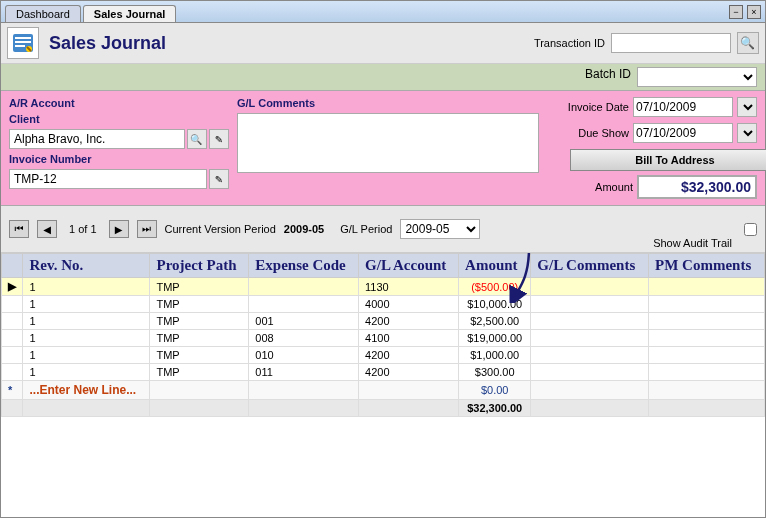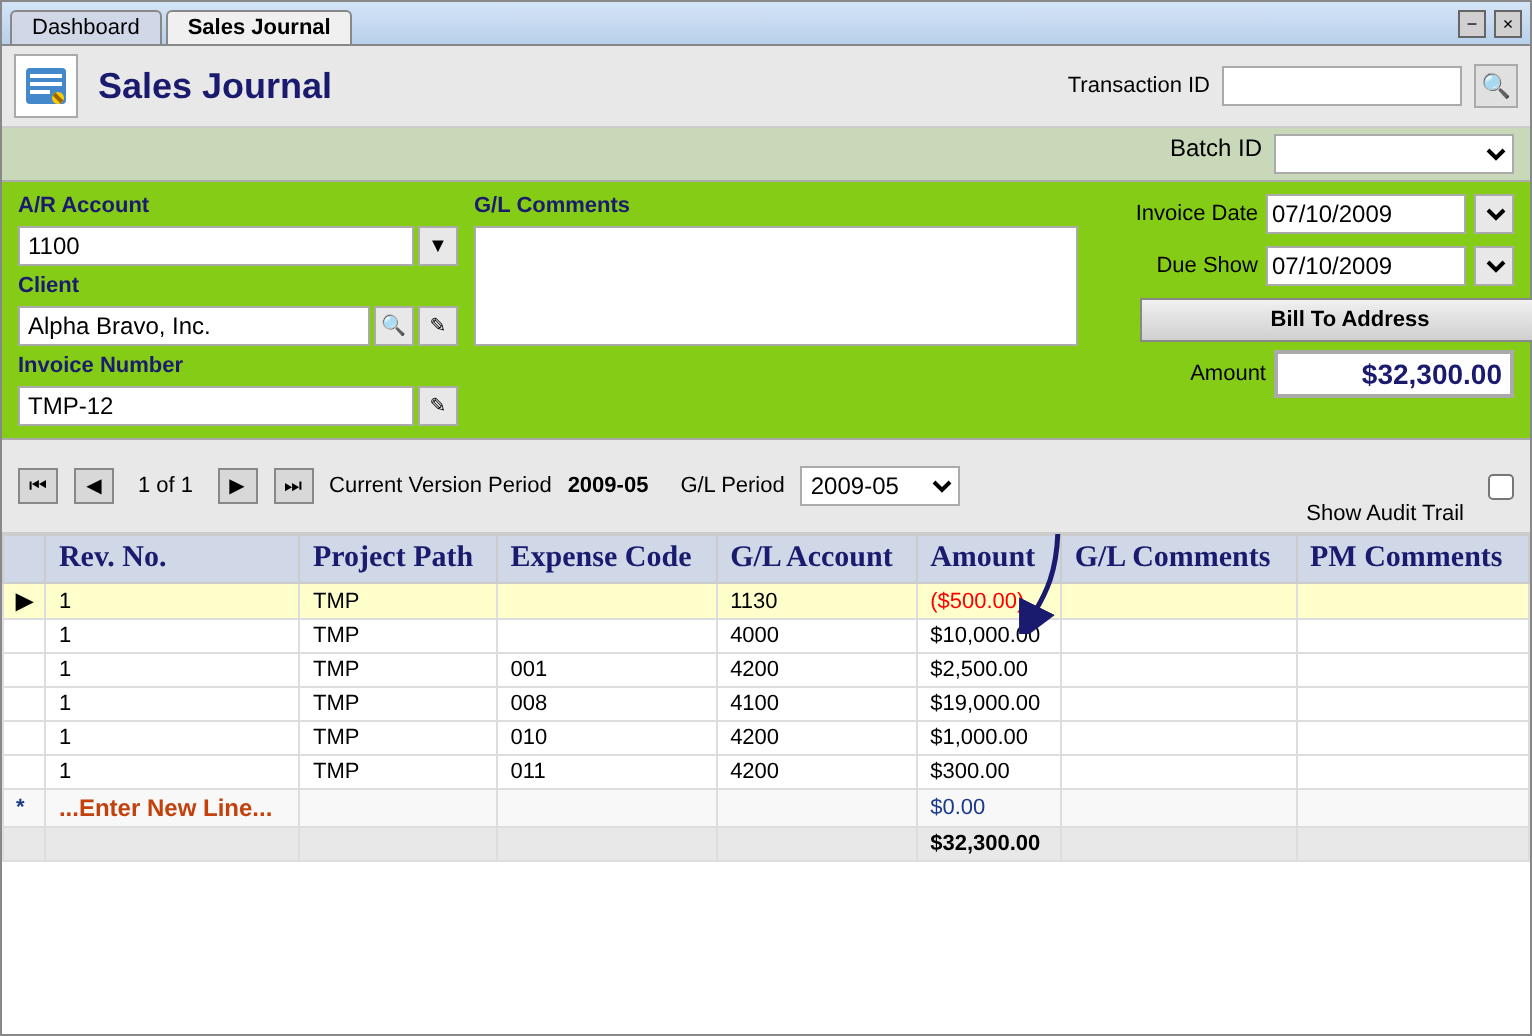--- a/index.html
+++ b/index.html
@@ -22,21 +22,21 @@
     .toolbar-right { margin-left: auto; display: flex; align-items: center; gap: 6px; }
     .label-text { font-size: 11px; }
     .transaction-input { width: 120px; height: 20px; border: 1px solid #aaa; background: white; padding: 2px; }
     .search-btn { width: 22px; height: 22px; border: 1px solid #aaa; background: #e0e0e0; cursor: pointer; display: flex; align-items: center; justify-content: center; }
 
     
     .batch-row { background: #c8d8b8; padding: 3px 8px; display: flex; align-items: flex-start; justify-content: flex-end; gap: 6px; border-bottom: 1px solid #aaa; }
     .batch-select { width: 120px; height: 20px; border: 1px solid #aaa; background: white; }
 
     
-    .form-area { background: #84cc16; padding: 6px 8px; display: flex; gap: 8px; border-bottom: 1px solid #aaa; }
+    .form-area { background: #f9a8d4; padding: 6px 8px; display: flex; gap: 8px; border-bottom: 1px solid #aaa; }
     .form-left { display: flex; flex-direction: column; gap: 4px; width: 220px; }
     .form-center { flex: 1; display: flex; flex-direction: column; gap: 4px; }
     .form-right { display: flex; flex-direction: column; gap: 4px; width: 210px; }
 
     .field-label { font-size: 11px; color: #1a1a6e; font-weight: bold; }
     .field-input { width: 100%; height: 20px; border: 1px solid #aaa; background: white; padding: 2px 4px; }
     .field-input-row { display: flex; gap: 2px; align-items: center; }
     .field-input-row .field-input { flex: 1; }
     .small-btn { width: 20px; height: 20px; border: 1px solid #aaa; background: #e8e8e8; cursor: pointer; display: flex; align-items: center; justify-content: center; font-size: 10px; }
     .gl-textarea { width: 100%; height: 60px; border: 1px solid #aaa; background: white; resize: none; }
@@ -64,21 +64,21 @@
     
     .table-container { flex: 1; overflow-y: auto; background: white; }
     table { width: 100%; border-collapse: collapse; }
     thead tr { background: #d0d8e8; }
     th { border: 1px solid #ccc; padding: 3px 6px; text-align: left; font-size: 15px; font-weight: bold; color: #1a1a6e; white-space: nowrap; font-family: Liberation Serif, serif; }
     td { border: 1px solid #ddd; padding: 2px 6px; font-size: 11px; }
     tr.row-highlight { background: #ffffcc; }
     tr.new-line td { color: #1a3a8a; background: #f8f8f8; }
     tr.total-row td { background: #e8e8e8; font-weight: bold; }
     .row-arrow { color: black; font-weight: bold; }
-    .amount-cell { text-align: left; }
+    .amount-cell { text-align: center; }
   </style>
 </head>
 <body>
 
 <div class="window">
 
   <div class="title-bar">
     <div class="title-tabs">
       <div class="tab">Dashboard</div>
       <div class="tab active">Sales Journal</div>
@@ -112,24 +112,20 @@
     <span>Batch ID</span>
     <select class="batch-select">
       <option></option>
     </select>
   </div>
 
   <div class="form-area">
 
     <div class="form-left">
       <div class="field-label">A/R Account</div>
-      <div class="field-input-row">
-        <input class="field-input" type="text" value="1100" style="">
-        <div class="small-btn">▼</div>
-      </div>
       <div class="field-label">Client</div>
       <div class="field-input-row">
         <input class="field-input" type="text" value="Alpha Bravo, Inc." style="">
         <div class="small-btn">🔍</div>
         <div class="small-btn">✎</div>
       </div>
       <div class="field-label">Invoice Number</div>
       <div class="field-input-row">
         <input class="field-input" type="text" value="TMP-12" style="">
         <div class="small-btn">✎</div>

